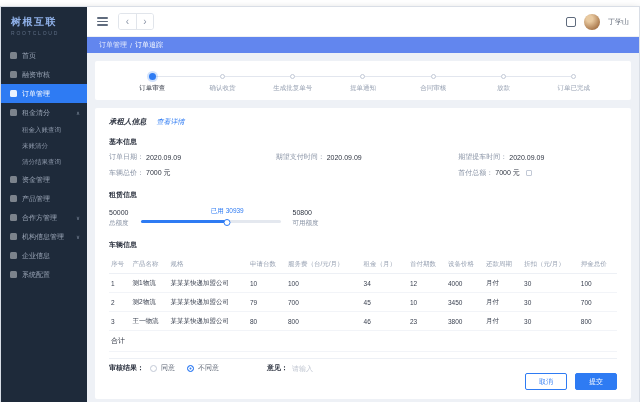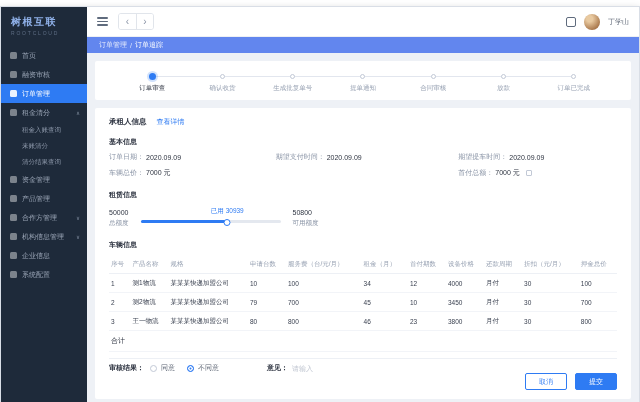--- a/index.html
+++ b/index.html
@@ -45,21 +45,21 @@
   .stepper .line { position: absolute; top: 4.5px; left: 38px; right: 38px; height: 1px; background: #e2e6ee; }
   .step { flex: 1; text-align: center; position: relative; }
   .step .dot-wrap { height: 10px; display: flex; align-items: center; justify-content: center; }
   .step .dot { width: 5px; height: 5px; border: 1px solid #c2c9d6; background: #fff; border-radius: 50%; }
   .step.active .dot { width: 7px; height: 7px; background: #2e7bf3; border: none; box-shadow: 0 0 0 2px rgba(46,123,243,.22); }
   .step-label { display: block; margin-top: 3px; font-size: 6.5px; color: #98a2b3; white-space: nowrap; }
   .step.active .step-label { color: #2f3542; }
 
   
   .main-card { flex: 1; padding: 9px 14px 10px; display: flex; flex-direction: column; overflow: hidden; }
-  .lessee-row { display: flex; align-items: center; gap: 10px; padding-bottom: 6px; }
+  .lessee-row { display: flex; align-items: center; gap: 10px; padding-bottom: 6px; font-style: italic; }
   .sec-title { font-size: 7.5px; font-weight: bold; color: #2f3542; }
   .detail-link { font-size: 7px; color: #2e7bf3; cursor: pointer; }
   .sub-title { font-size: 7px; font-weight: bold; color: #2f3542; margin: 4px 0 5px; }
 
   .fields { display: grid; grid-template-columns: 1.05fr 1.15fr 1fr; row-gap: 6px; font-size: 7px; margin-bottom: 8px; }
   .field { display: flex; align-items: center; gap: 2px; }
   .f-label { color: #8a94a6; }
   .f-value { color: #2f3542; }
   .checkbox { width: 6px; height: 6px; border: 1px solid #c2c9d6; border-radius: 1px; margin-left: 4px; display: inline-block; cursor: pointer; }
 

